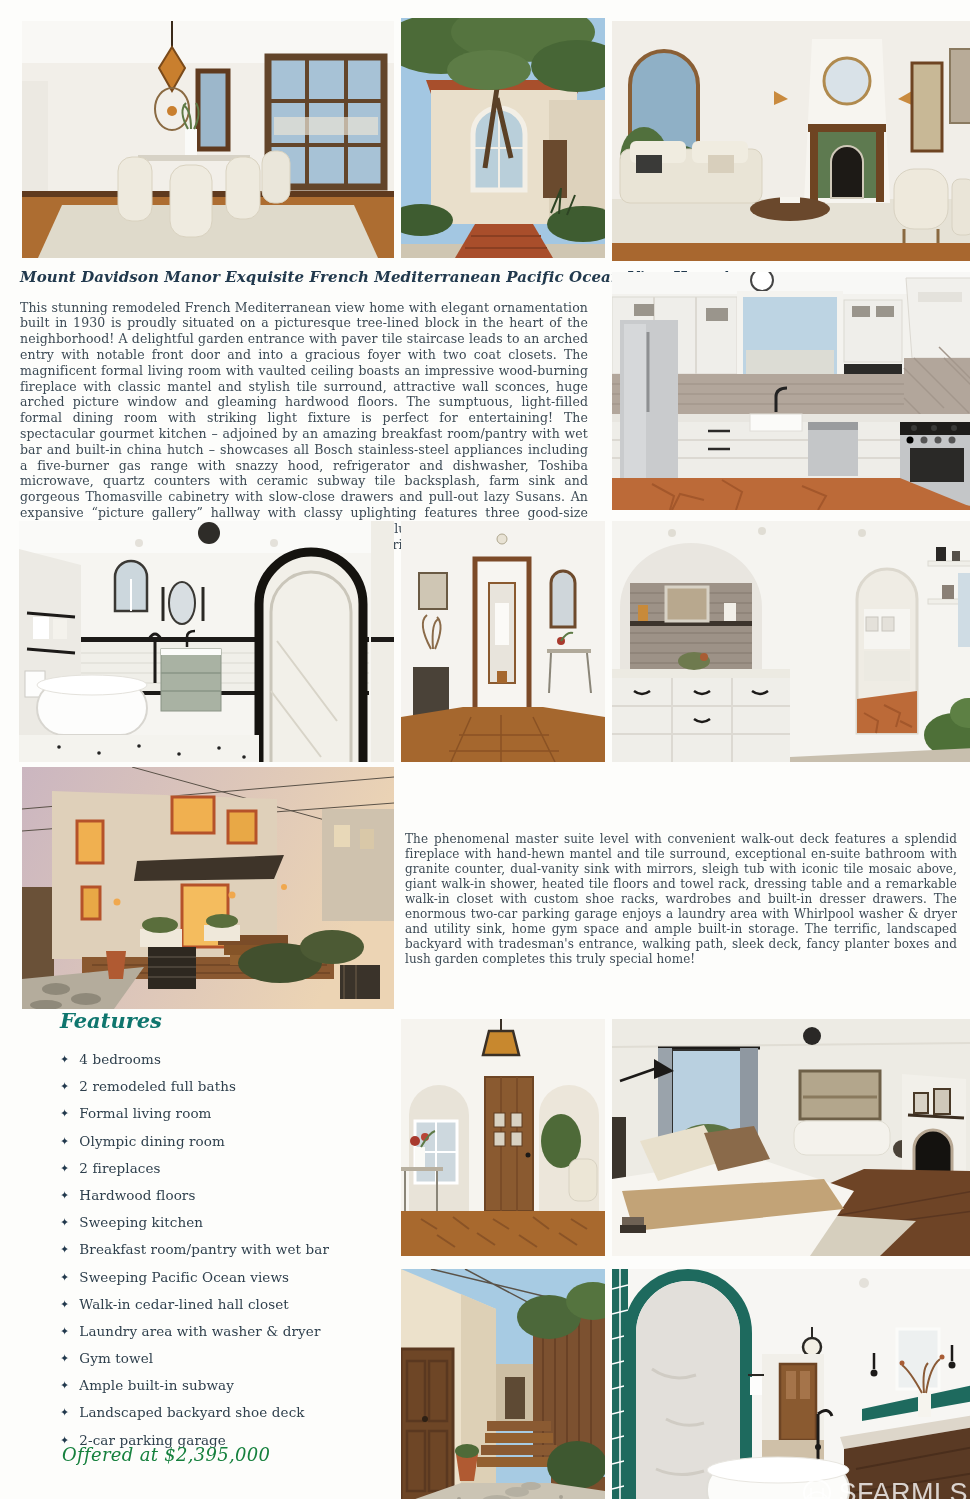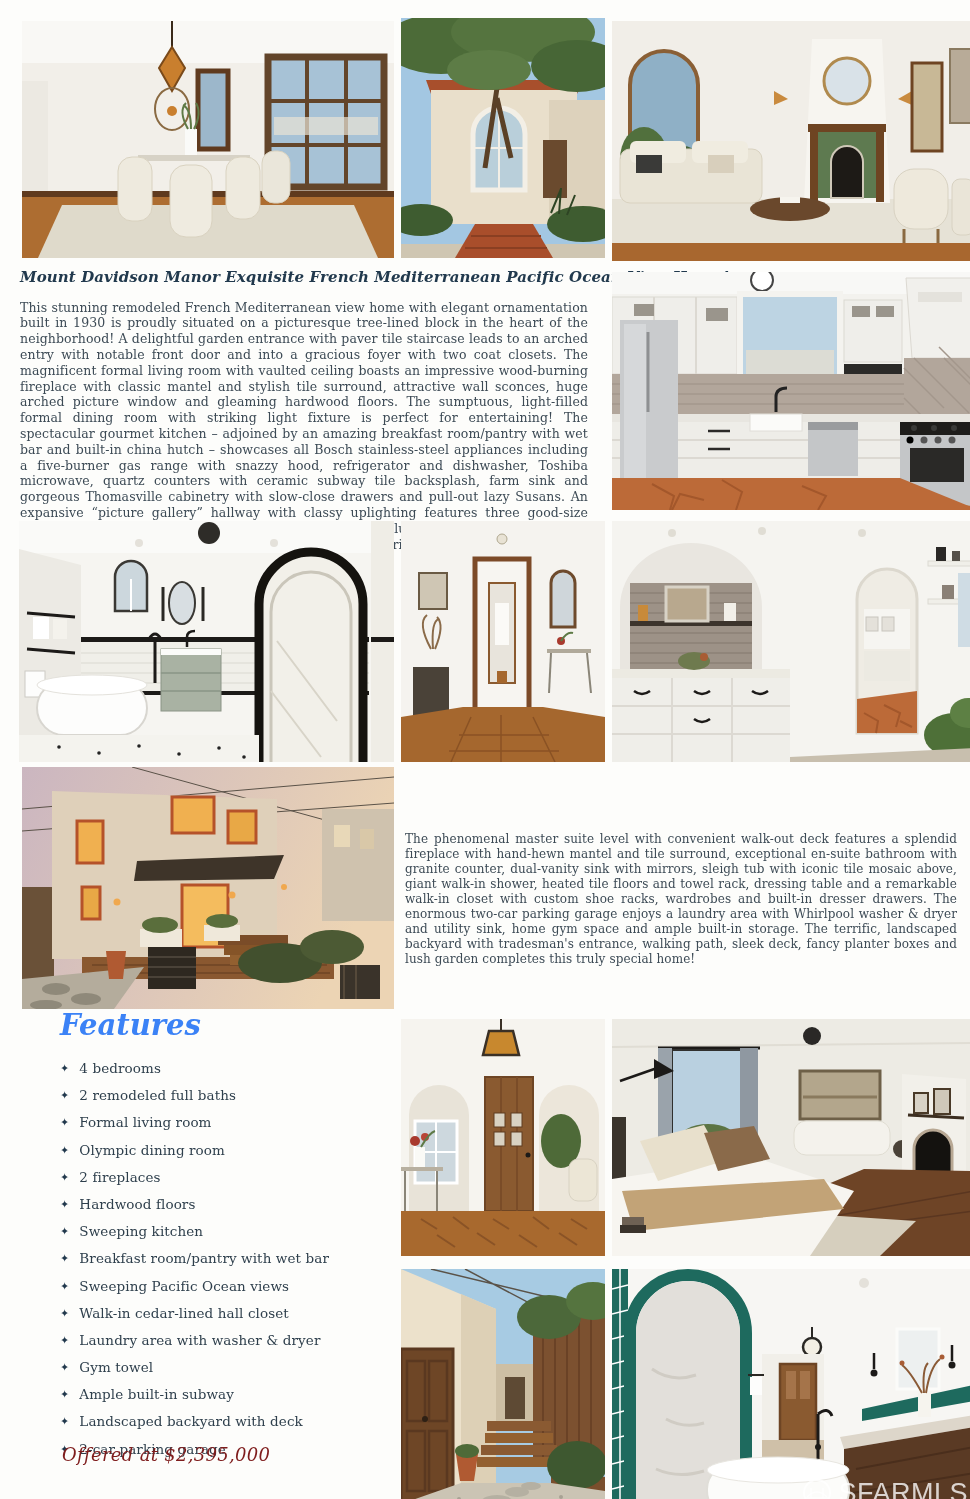--- a/index.html
+++ b/index.html
@@ -19,33 +19,33 @@
     color:#21394d; white-space:nowrap; letter-spacing:0.1px;
   }
   .body-par{
     position:absolute; color:#3c4a55; text-align:justify;
     font-size:12.5px; line-height:1.265; letter-spacing:0.1px;
   }
   .par-1{left:20px; top:287px; width:568px;}
   .par-2{left:405px; top:820px; width:552px; font-size:12px; line-height:1.25;}
   .features{position:absolute; left:60px; top:1008px; width:320px;}
   .features-heading{
-    font-style:italic; font-weight:600; font-size:29px; color:#3b82f6; margin:0 0 18px 0;
+    font-style:italic; font-weight:600; font-size:21px; color:#0f766e; margin:0 0 18px 0;
   }
   ul.feature-list{list-style:none; margin:0; padding:0;}
   ul.feature-list li{
     display:flex; align-items:baseline; gap:10px;
     font-size:13.5px; color:#2e3f4c; margin-bottom:11.2px; letter-spacing:0.1px;
   }
   ul.feature-list li .bullet{
     font-size:11px; color:#22394d; flex:0 0 auto; transform:translateY(-1px);
   }
   .price{
     position:absolute; left:62px; top:1444px;
-    font-style:italic; font-size:18px; color:#7f1d1d; letter-spacing:0.3px;
+    font-style:italic; font-size:18px; color:#15803d; letter-spacing:0.3px;
   }
   .watermark{
     position:absolute; right:6px; bottom:6px; display:flex; align-items:center; gap:5px;
     color:rgba(255,255,255,0.78);
     font-family:"Liberation Sans", sans-serif; font-size:27px; font-weight:500;
     letter-spacing:0.5px; pointer-events:none;
   }
   .watermark svg{display:block;}
 </style>
 </head>
@@ -423,21 +423,21 @@
       <li>
           <span class="bullet">✦</span>
           <span>Gym towel</span>
         </li>
       <li>
           <span class="bullet">✦</span>
           <span>Ample built-in subway</span>
         </li>
       <li>
           <span class="bullet">✦</span>
-          <span>Landscaped backyard with deck</span>
+          <span>Landscaped backyard shoe deck</span>
         </li>
       <li>
           <span class="bullet">✦</span>
           <span>2-car parking garage</span>
         </li>
     </ul>
   </section>
 
   <figure class="photo" style="left:385px;top:1003px;width:204px;height:237px;" aria-label="Entry foyer with wood front door">
     <svg viewBox="0 0 204 237">

